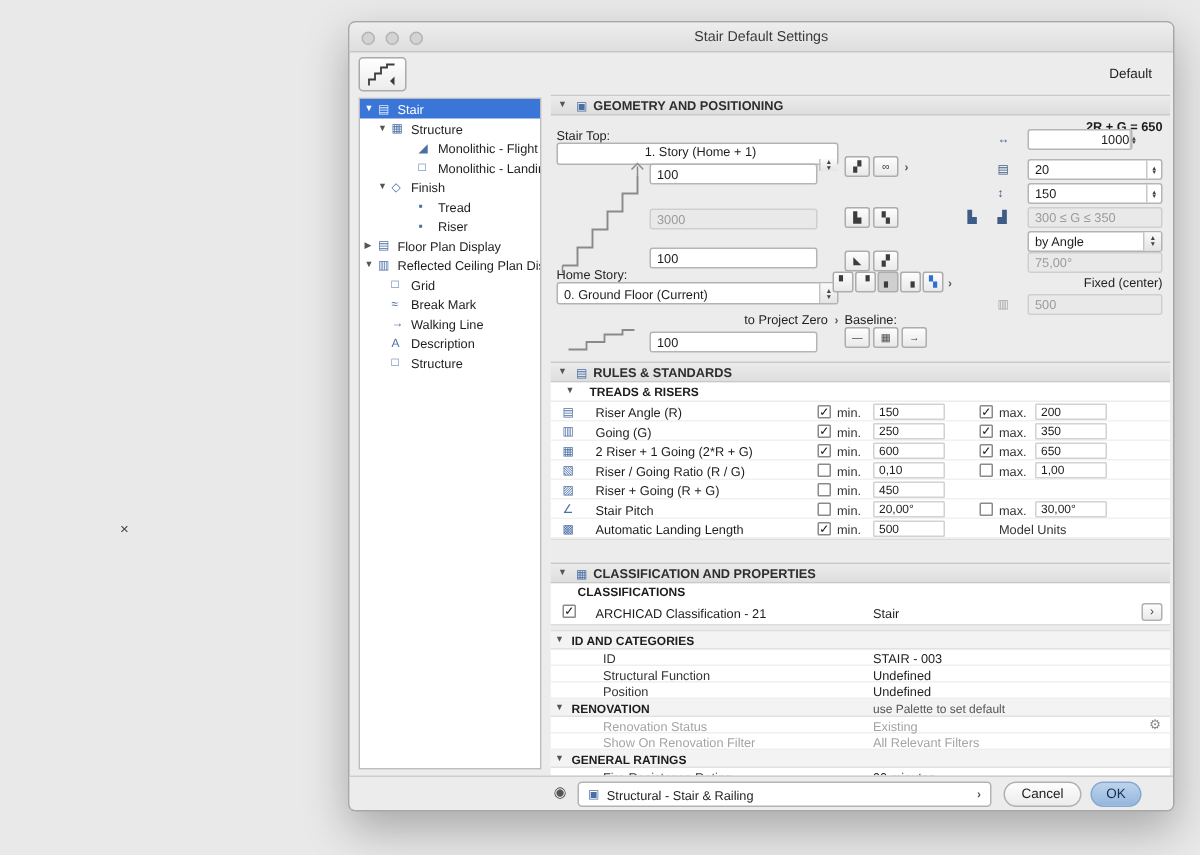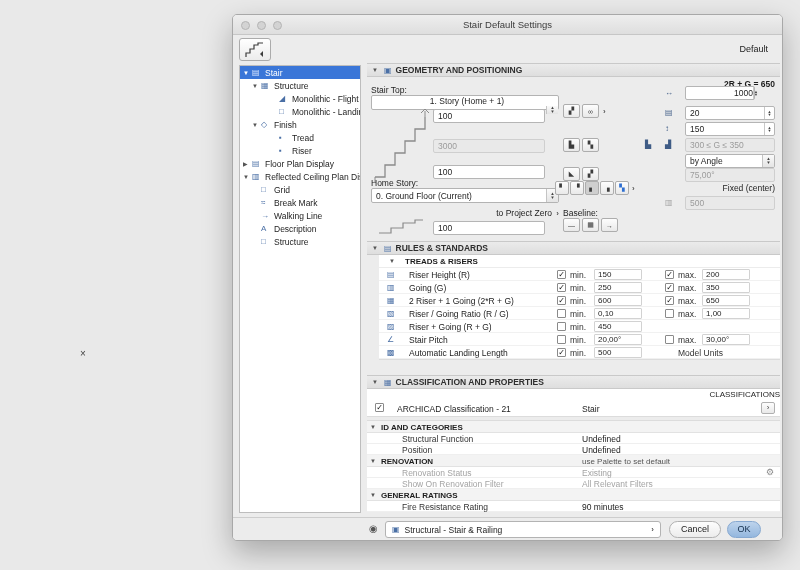--- a/index.html
+++ b/index.html
@@ -52,36 +52,36 @@
   .ib { width:17px; height:14px; background:linear-gradient(#fdfdfd,#e9e9e9); border:1px solid #adadad; border-radius:2px; display:inline-flex; align-items:center; justify-content:center; font-size:7px; color:#3c3c3c; vertical-align:top; }
   .ib.active { background:#cfcfcf; }
   .ib.blue { color:#2f6fd0; }
   .chev { font-size:8px; color:#555; font-weight:bold; margin-left:2px; }
   .cluster { position:absolute; display:flex; gap:2px; align-items:center; }
   .geoicon { position:absolute; font-size:8px; color:#3f5c86; }
   .geoicon.dim { color:#a7a7a7; }
   .pzlink { position:absolute; text-align:right; font-size:8.5px; color:#222; }
   .rtext { position:absolute; text-align:right; font-size:8.5px; color:#222; }
 
-  .rules { background:#fff;margin-left:12px; }
+  .rules { background:#fff; }
   .rsub { position:relative; height:13px; border-bottom:1px solid #ececec; }
   .rsub .exp { position:absolute; left:10px; top:3px; }
   .rsub b { position:absolute; left:26px; top:2px; font-size:8px; }
   .rrow { position:relative; height:13px; border-bottom:1px solid #f1f1f1; }
   .ricon { position:absolute; left:8px; top:2px; font-size:8px; color:#4a6fa5; }
   .rlabel { position:absolute; left:30px; top:2px; font-size:8.5px; }
   .cb { position:absolute; top:2px; width:9px; height:9px; background:#fff; border:1px solid #8a8a8a; border-radius:1px; font-size:8px; line-height:8px; text-align:center; color:#111; }
   .cb.checked::before { content:"✓"; }
   .mlbl { position:absolute; top:2px; font-size:8.5px; color:#333; }
   .rfield { position:absolute; top:1px; width:48px; height:11px; background:#fff; border:1px solid #d2d2d2; border-radius:1px; padding-left:3px; font-size:8px; line-height:10px; }
   .note { position:absolute; top:2px; font-size:8.5px; color:#333; }
   .spacer16 { height:16px; background:#ececec; border-top:1px solid #dcdcdc; }
 
   .cls { background:#fff; }
-  .csub { height:12px; padding-left:18px; font-size:8px; line-height:12px; font-weight:normal;text-align:right; }
+  .csub { height:12px; padding-left:18px; font-size:8px; line-height:12px; font-weight:bold; }
   .crow { position:relative; height:15px;text-decoration:underline; }
   .crow .cb { left:8px; top:2px; }
   .clabel { position:absolute; left:30px; top:3px; font-size:8.5px; }
   .cvalue { position:absolute; left:215px; top:3px; font-size:8.5px; }
   .chevbtn { position:absolute; right:5px; top:1px; width:14px; height:12px; background:linear-gradient(#fdfdfd,#e9e9e9); border:1px solid #b0b0b0; border-radius:2px; font-size:8px; line-height:10px; text-align:center; color:#444; }
   .gap { height:5px; background:#ececec; border-top:1px solid #dcdcdc; border-bottom:1px solid #dcdcdc; }
   .pgroup { position:relative; height:12px; background:#f3f3f3; border-bottom:1px solid #e2e2e2; }
   .pgroup .exp { position:absolute; left:3px; top:3px; }
   .pgroup b { position:absolute; left:14px; top:2px; font-size:8px; }
   .hint { position:absolute; left:215px; top:2px; font-size:8px; color:#555; }
@@ -331,21 +331,21 @@
       </div>
 
       <div class="rules">
         <div class="rsub">
           <span class="exp"></span>
           <b>TREADS &amp; RISERS</b>
         </div>
 
         <div class="rrow">
           <span class="ricon">▤</span>
-          <span class="rlabel">Riser Height (R)</span>
+          <span class="rlabel">Riser Angle (R)</span>
           <span class="cb checked" style="left:178px;"></span>
           <span class="mlbl" style="left:191px;">min.</span>
           <span class="rfield" style="left:215px;">150</span>
           <span class="cb checked" style="left:286px;"></span>
           <span class="mlbl" style="left:299px;">max.</span>
           <span class="rfield" style="left:323px;">200</span>
         </div>
 
         <div class="rrow">
           <span class="ricon">▥</span>
@@ -425,20 +425,24 @@
           <span class="cvalue">Stair</span>
           <span class="chevbtn">›</span>
         </div>
         <div class="gap"></div>
 
         <div class="pgroup">
           <span class="exp"></span>
           <b>ID AND CATEGORIES</b>
         </div>
         <div class="prow">
+          <span class="plabel">ID</span>
+          <span class="pvalue">STAIR - 003</span>
+        </div>
+        <div class="prow">
           <span class="plabel">Structural Function</span>
           <span class="pvalue">Undefined</span>
         </div>
         <div class="prow">
           <span class="plabel">Position</span>
           <span class="pvalue">Undefined</span>
         </div>
 
         <div class="pgroup">
           <span class="exp"></span>

